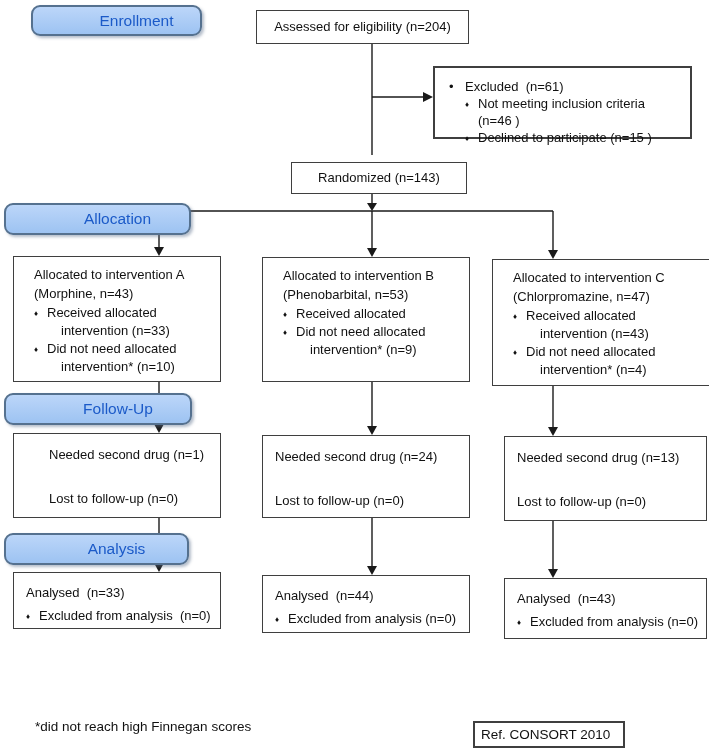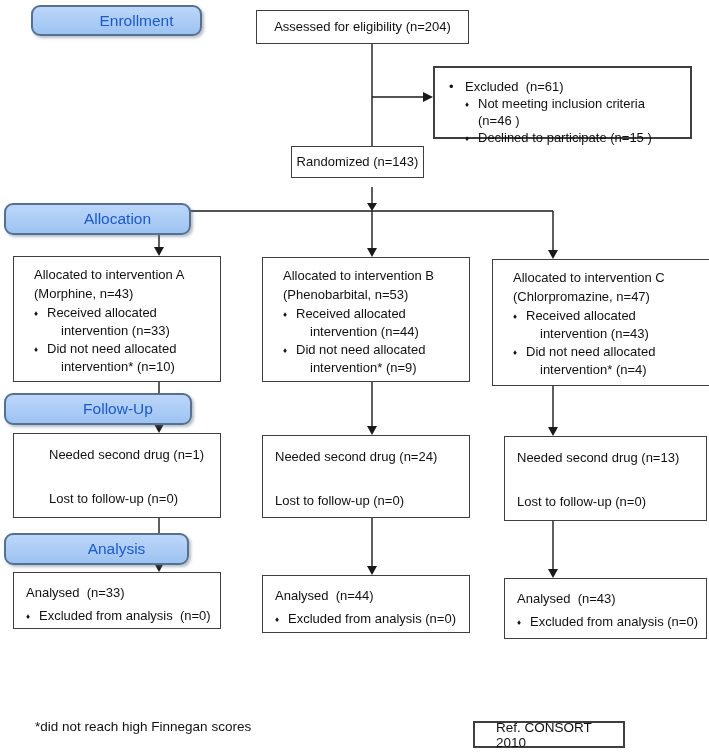--- a/index.html
+++ b/index.html
@@ -48,33 +48,33 @@
   .fu-box { padding: 12px 6px 6px 12px; }
   .fu-line2 { margin-top: 26px; }
 
   .an-box { padding: 11px 6px 6px 12px; }
   .an-bullet { margin-top: 5px; }
 
   .footnote { position: absolute; left: 35px; top: 719px; font-size: 13.5px; z-index: 2; white-space: pre-wrap; }
   .ref-box {
     position: absolute; left: 473px; top: 721px; width: 152px; height: 27px; z-index: 2;
     background: #fff; border: 2px solid var(--box-border);
-    display: flex; align-items: center; padding-left: 21px; box-sizing: border-box;
+    display: flex; align-items: center; padding-left: 6px; box-sizing: border-box;
     font-size: 13.5px;
   }
 
   
   #label-enrollment { left: 31px; top: 5px;  width: 127px; height: 27px; }
   #label-allocation { left: 4px;  top: 203px; width: 143px; height: 28px; }
   #label-followup   { left: 4px;  top: 393px; width: 144px; height: 28px; }
   #label-analysis   { left: 4px;  top: 533px; width: 141px; height: 28px; }
 
   #box-assessed   { left: 256px; top: 4px;   width: 213px; height: 34px; margin-top: 6px; }
   #box-excluded   { left: 433px; top: 66px;  width: 259px; height: 73px; }
-  #box-randomized { left: 291px; top: 146px; width: 133px; height: 32px; }
+  #box-randomized { left: 291px; top: 162px; width: 176px; height: 32px; }
 
   #alloc-0 { left: 13px;  top: 256px; width: 208px; height: 126px; }
   #alloc-1 { left: 262px; top: 257px; width: 208px; height: 125px; }
   #alloc-2 { left: 492px; top: 259px; width: 229px; height: 127px; }
 
   #fu-0 { left: 13px;  top: 433px; width: 208px; height: 85px; padding-left: 35px; }
   #fu-1 { left: 262px; top: 435px; width: 208px; height: 83px; }
   #fu-2 { left: 504px; top: 436px; width: 203px; height: 85px; }
 
   #an-0 { left: 13px;  top: 572px; width: 208px; height: 57px; }
@@ -171,21 +171,21 @@
       <span class="diamond">♦</span>
       <span class="txt"><span>Did not need allocated</span><span class="cont">intervention* (n=10)</span></span>
     </div>
   </div>
 
   <div class="box alloc-box" id="alloc-1">
     <div class="alloc-title txt">Allocated to intervention B</div>
     <div class="alloc-title txt">(Phenobarbital, n=53)</div>
     <div class="bullet-item">
       <span class="diamond">♦</span>
-      <span class="txt"><span>Received allocated</span><span class="cont">intervention (n=44)</span></span>
+      <span class="txt"><span>Received allocated</span></span>
     </div>
     <div class="bullet-item">
       <span class="diamond">♦</span>
       <span class="txt"><span>Did not need allocated</span><span class="cont">intervention* (n=9)</span></span>
     </div>
   </div>
 
   <div class="box alloc-box" id="alloc-2">
     <div class="alloc-title txt">Allocated to intervention C</div>
     <div class="alloc-title txt">(Chlorpromazine, n=47)</div>

